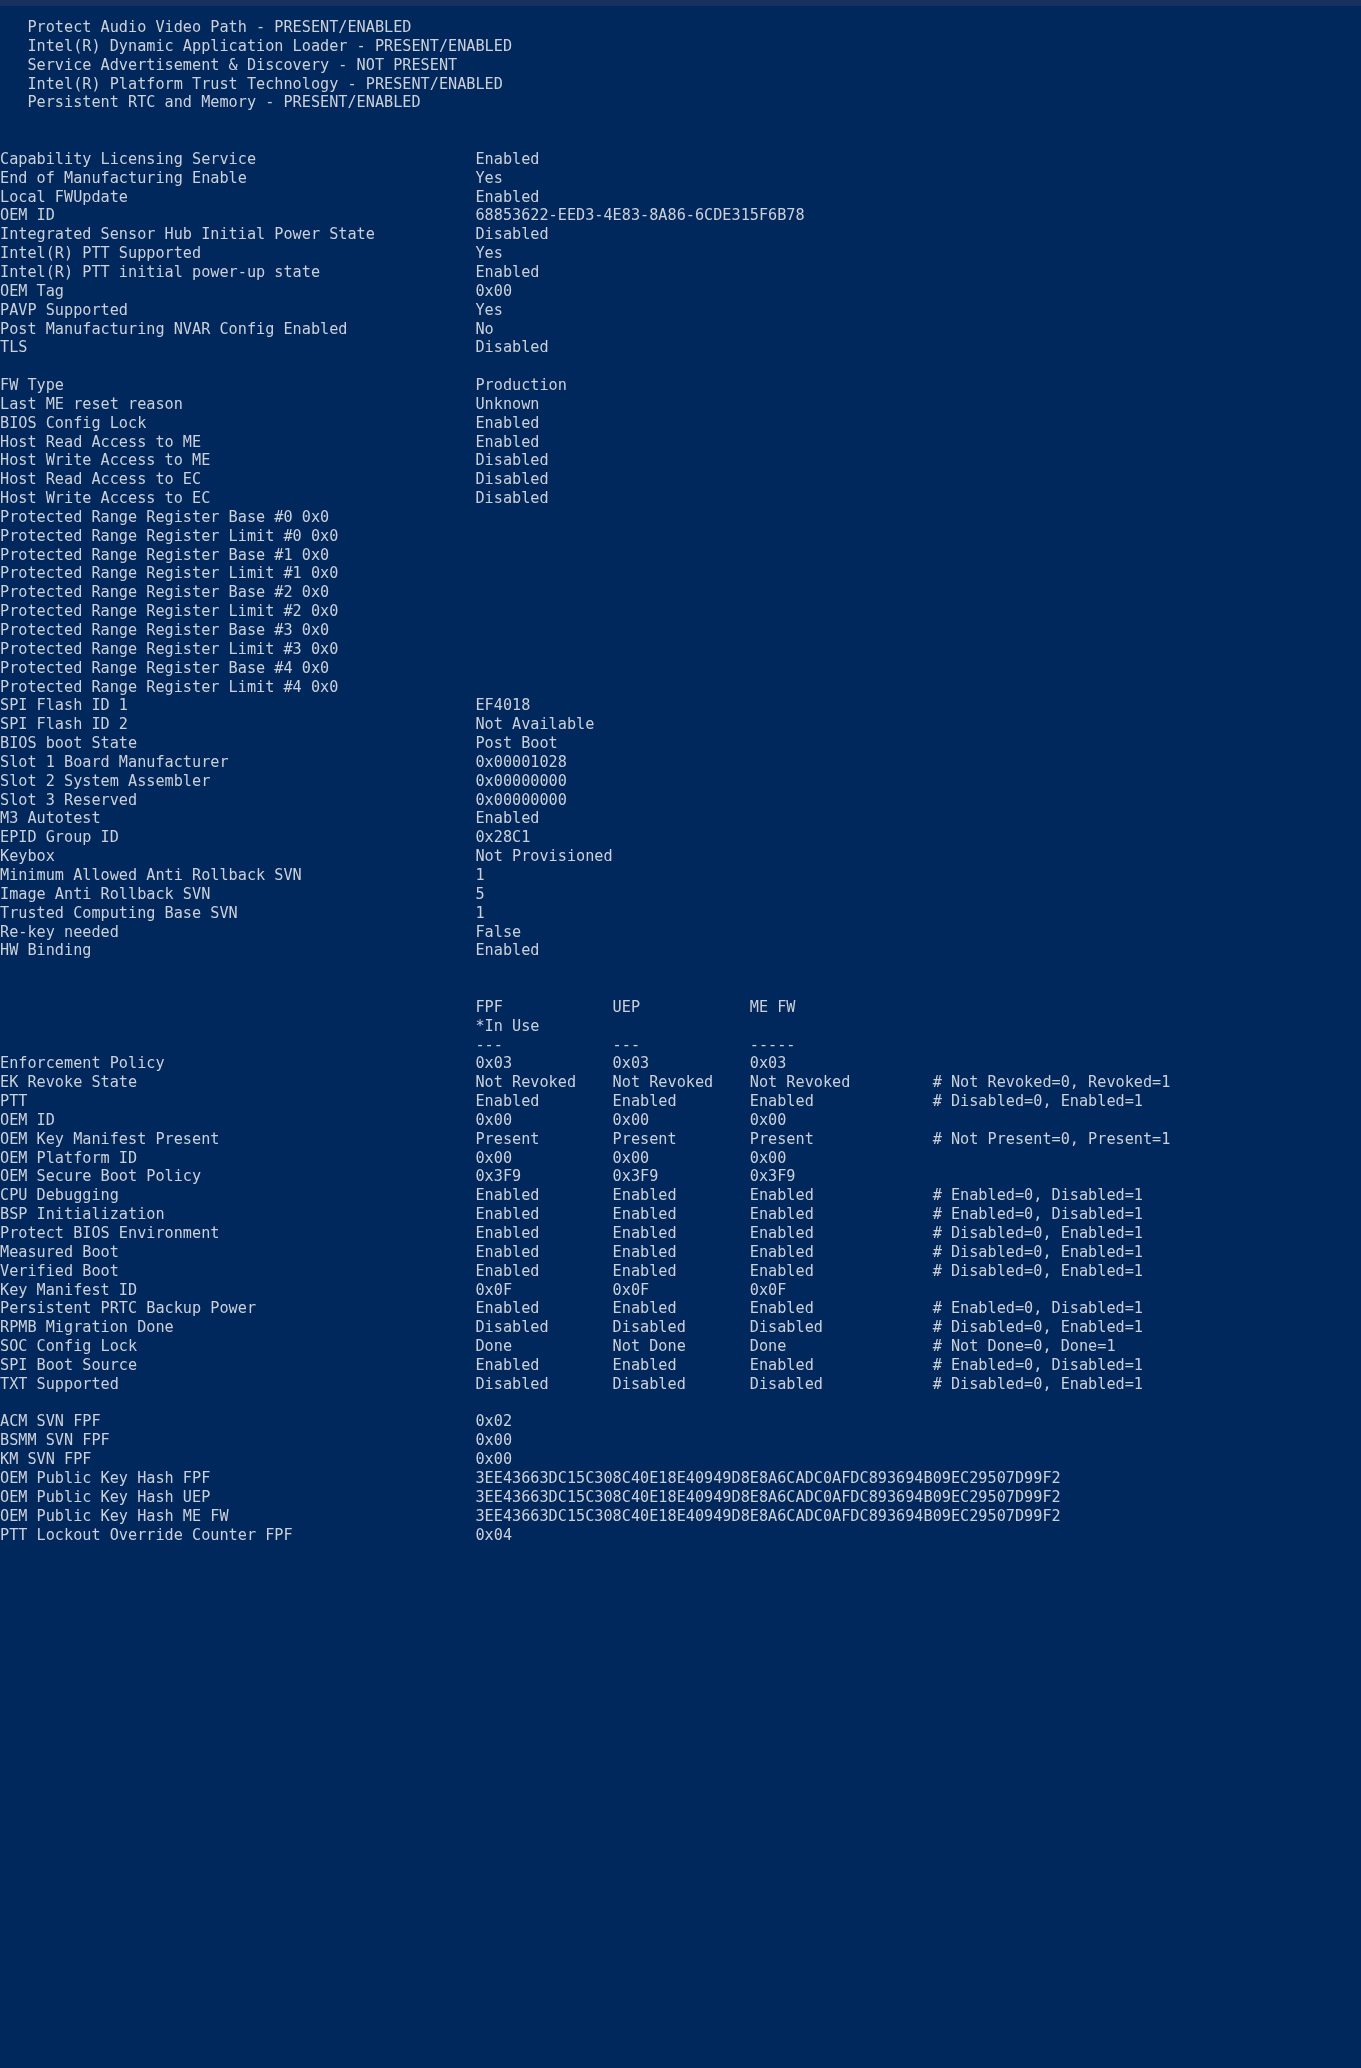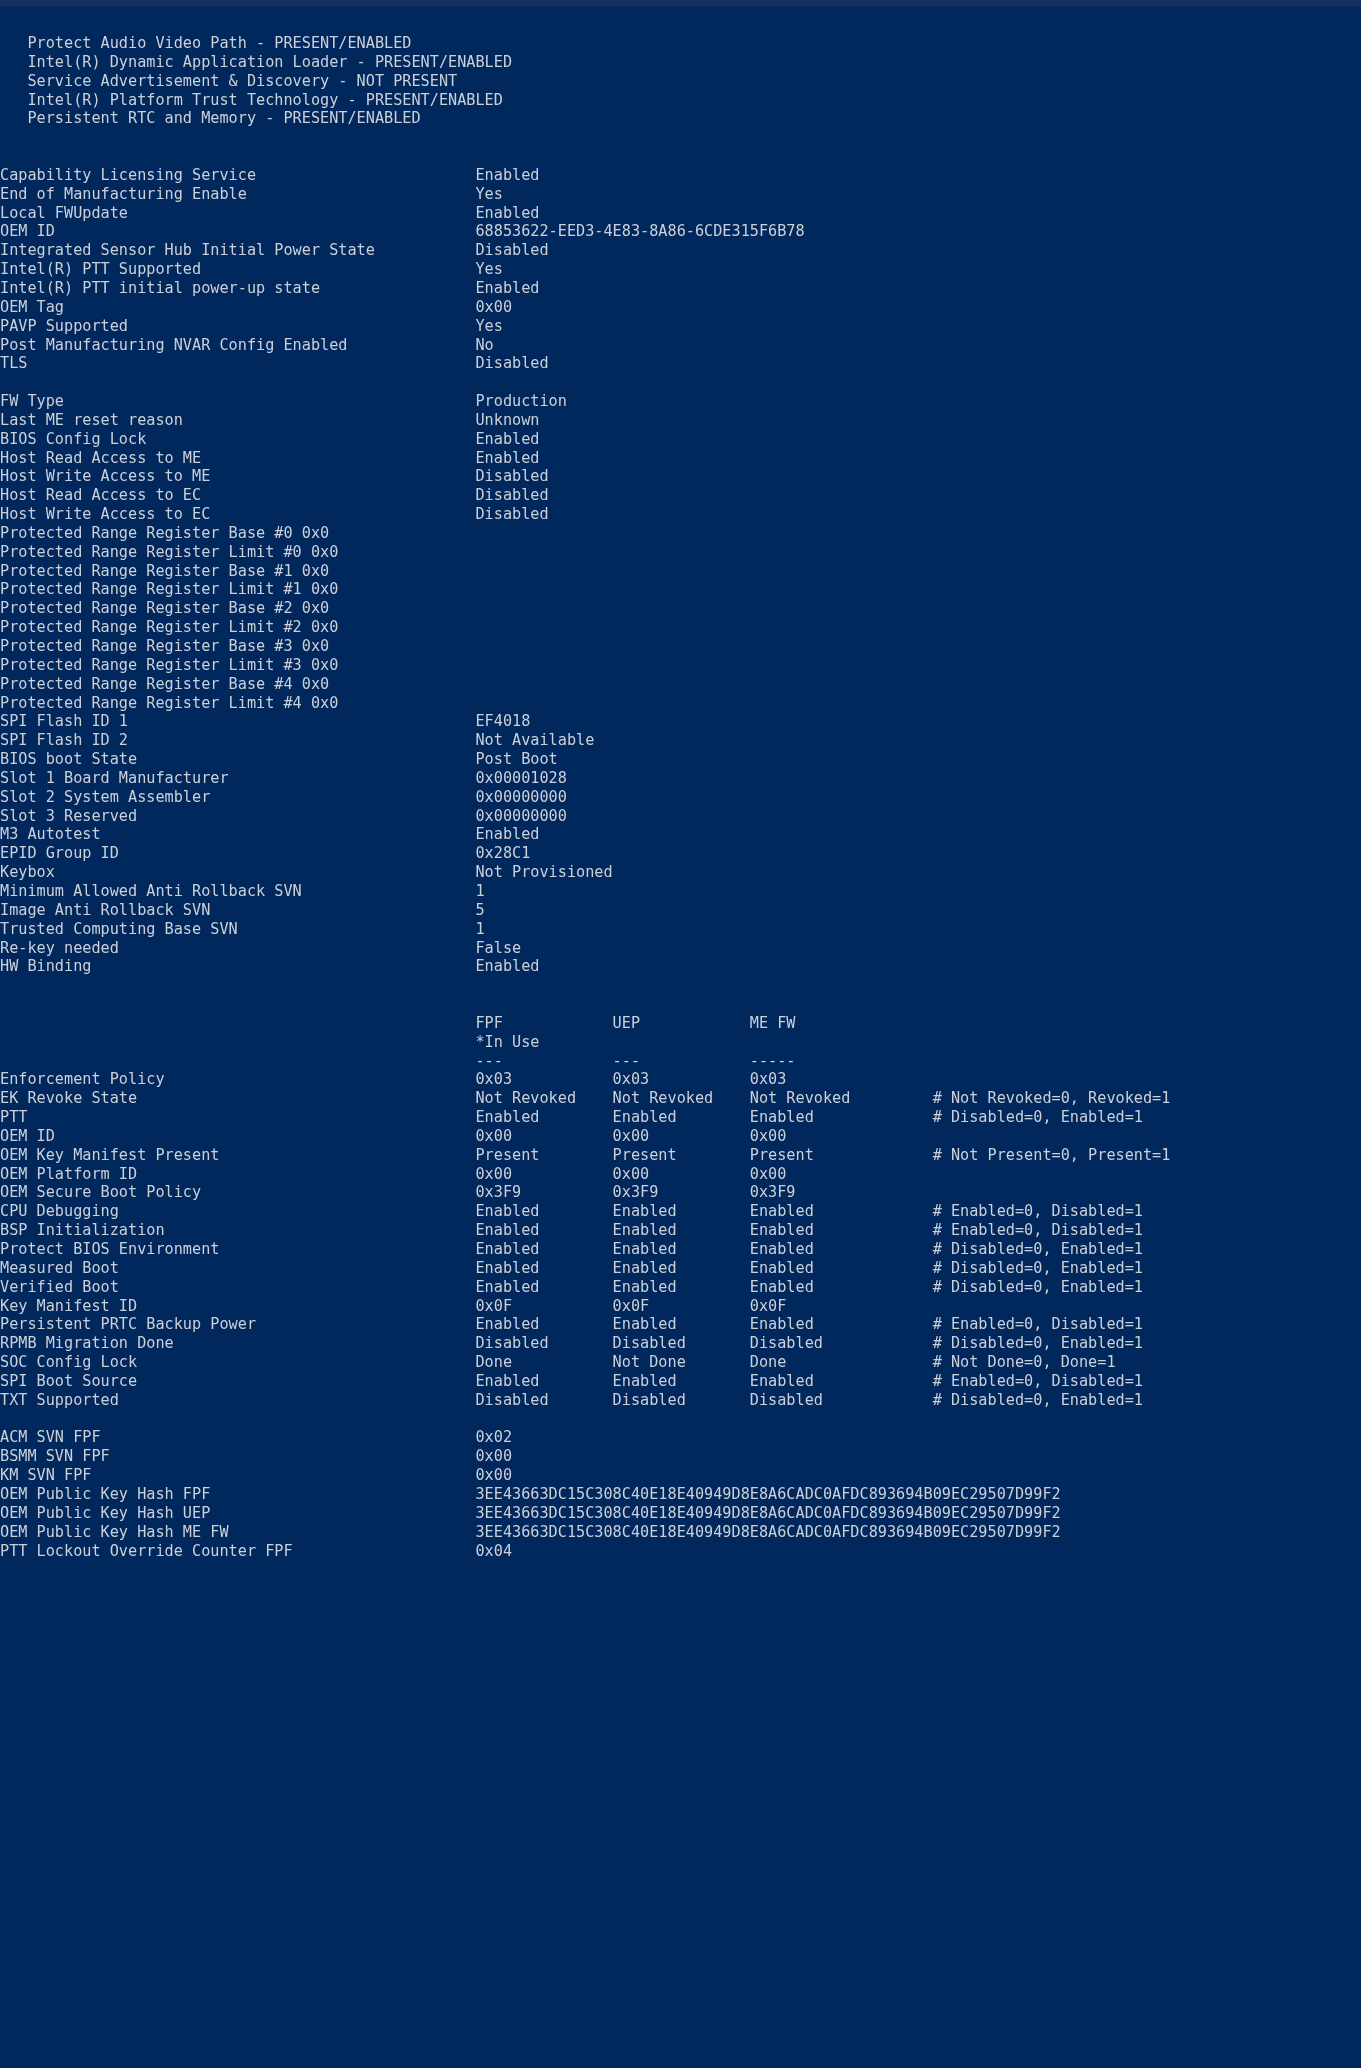--- a/index.html
+++ b/index.html
@@ -22,24 +22,24 @@
   }
   #titlebar {
     position: absolute;
     top: 0; left: 0;
     width: 1361px;
     height: 6px;
     background: #17305e;
   }
   #console {
     position: absolute;
-    top: 6px;
+    top: 12px;
     left: 0;
     width: 1361px;
-    padding-top: 28px;
+    padding-top: 6px;
     box-sizing: border-box;
   }
   pre.termtext {
     margin: 0;
     padding: 0;
     font-family: "DejaVu Sans Mono", "Liberation Mono", monospace;
     font-size: 15.2px;
     line-height: 18.85px;
     color: #ccd0d9;
     white-space: pre;

